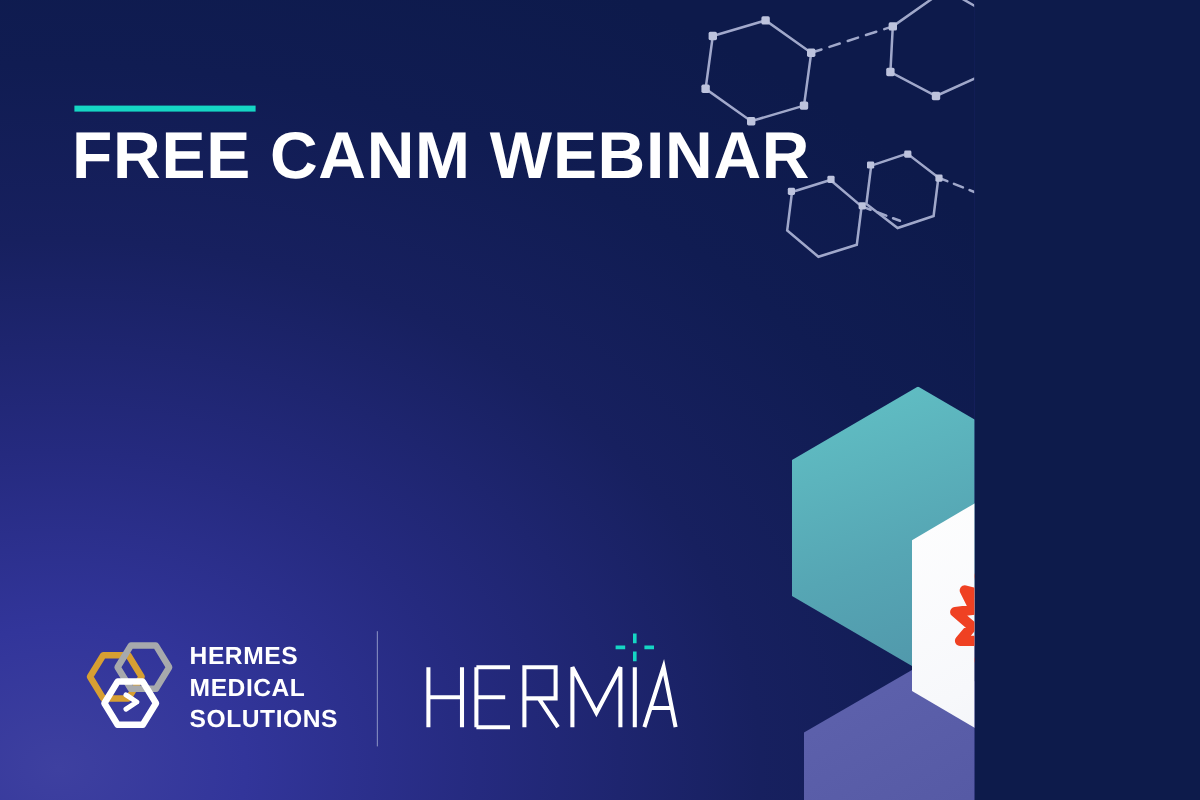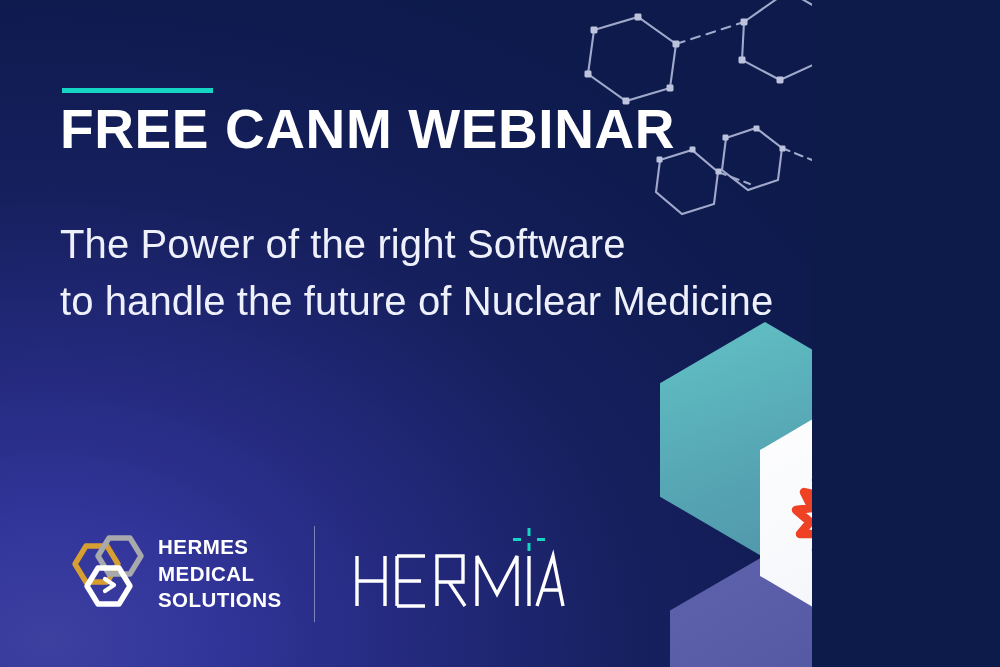--- a/index.html
+++ b/index.html
@@ -180,22 +180,20 @@
       <rect x="241.5" y="125.5" width="6" height="6" rx="1.2"></rect>
       <rect x="267.5" y="145.5" width="6" height="6" rx="1.2"></rect>
       <rect x="144.5" y="156.5" width="6" height="6" rx="1.2"></rect>
       <rect x="177.5" y="146.5" width="6" height="6" rx="1.2"></rect>
       <rect x="203.5" y="168.5" width="6" height="6" rx="1.2"></rect>
     </g>
   </svg>
 
   <div id="accent-rule"></div>
   <h1 id="headline">FREE CANM WEBINAR</h1>
-  <p id="subtitle">The Power of the right Software
-to handle the future of Nuclear Medicine</p>
 
   <div id="logo-row">
 
     <div id="hermes-logo">
       <svg id="hermes-mark" width="82" height="84" viewBox="0 0 82 84" fill="none">
 
         <polygon points="24,14 45,14 56,32 45,50 24,50 13,32" fill="none" stroke="#d79f32" stroke-width="5.4" stroke-linejoin="round"></polygon>
 
         <polygon points="47,6 68,6 79,24 68,42 47,42 36,24" fill="none" stroke="#a7a9ac" stroke-width="5.4" stroke-linejoin="round"></polygon>
 

